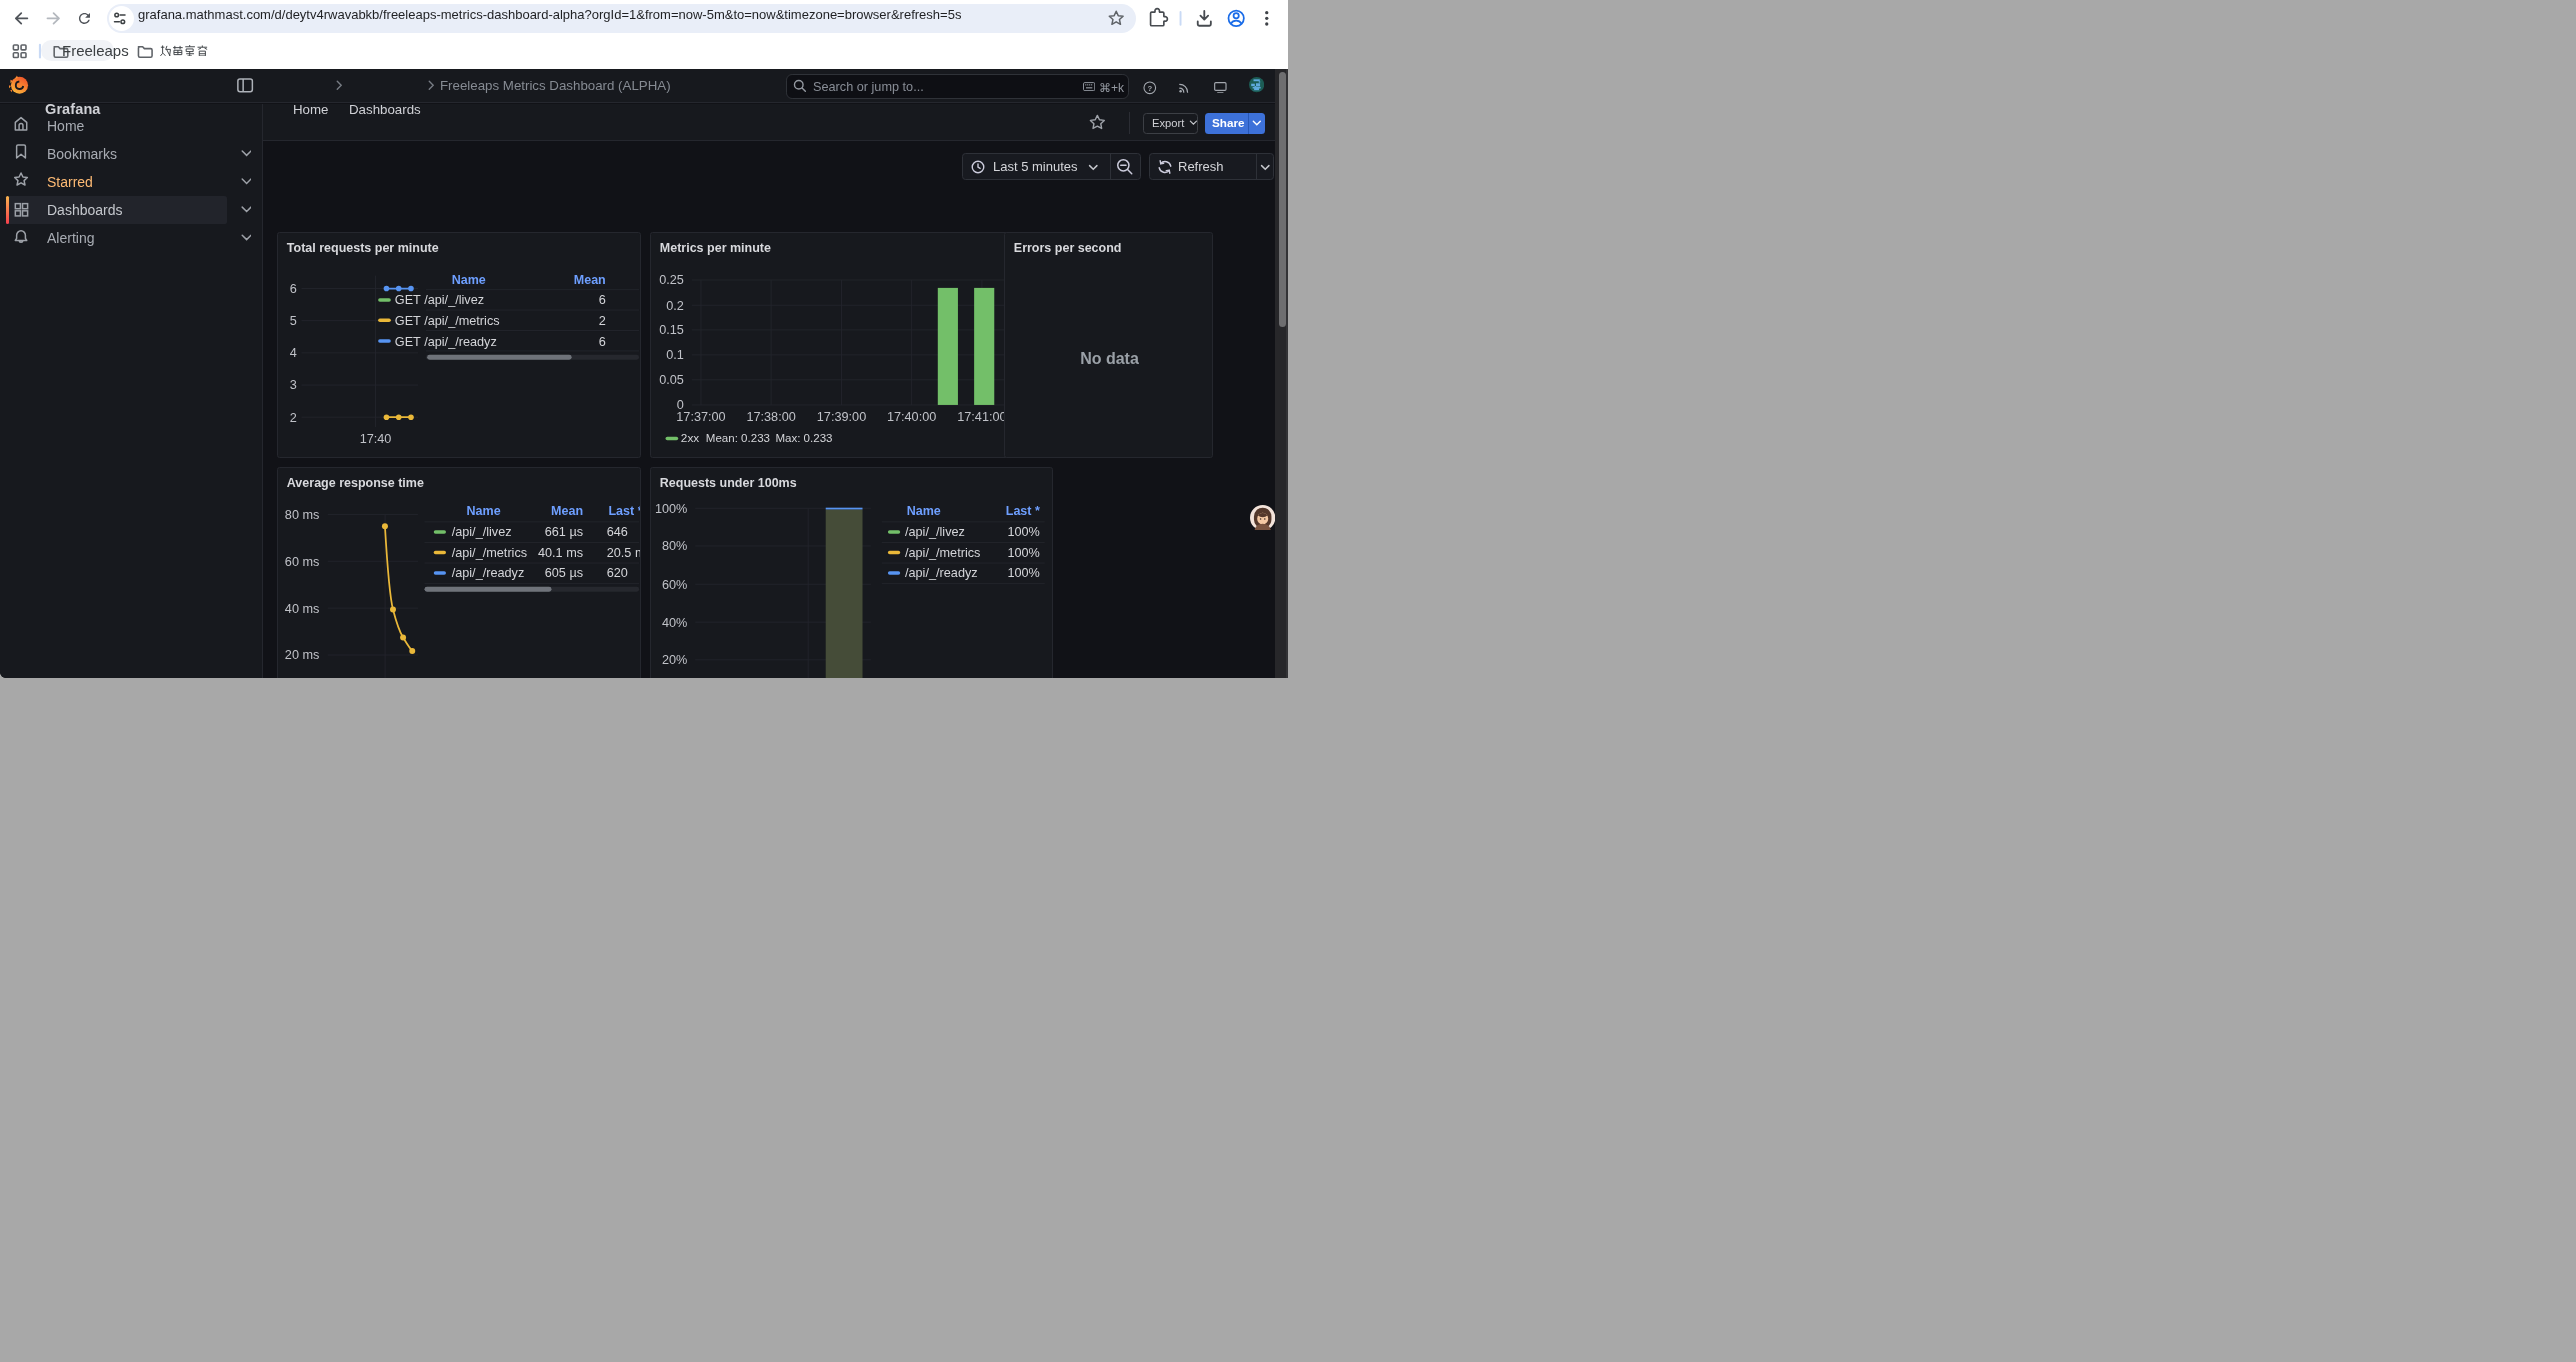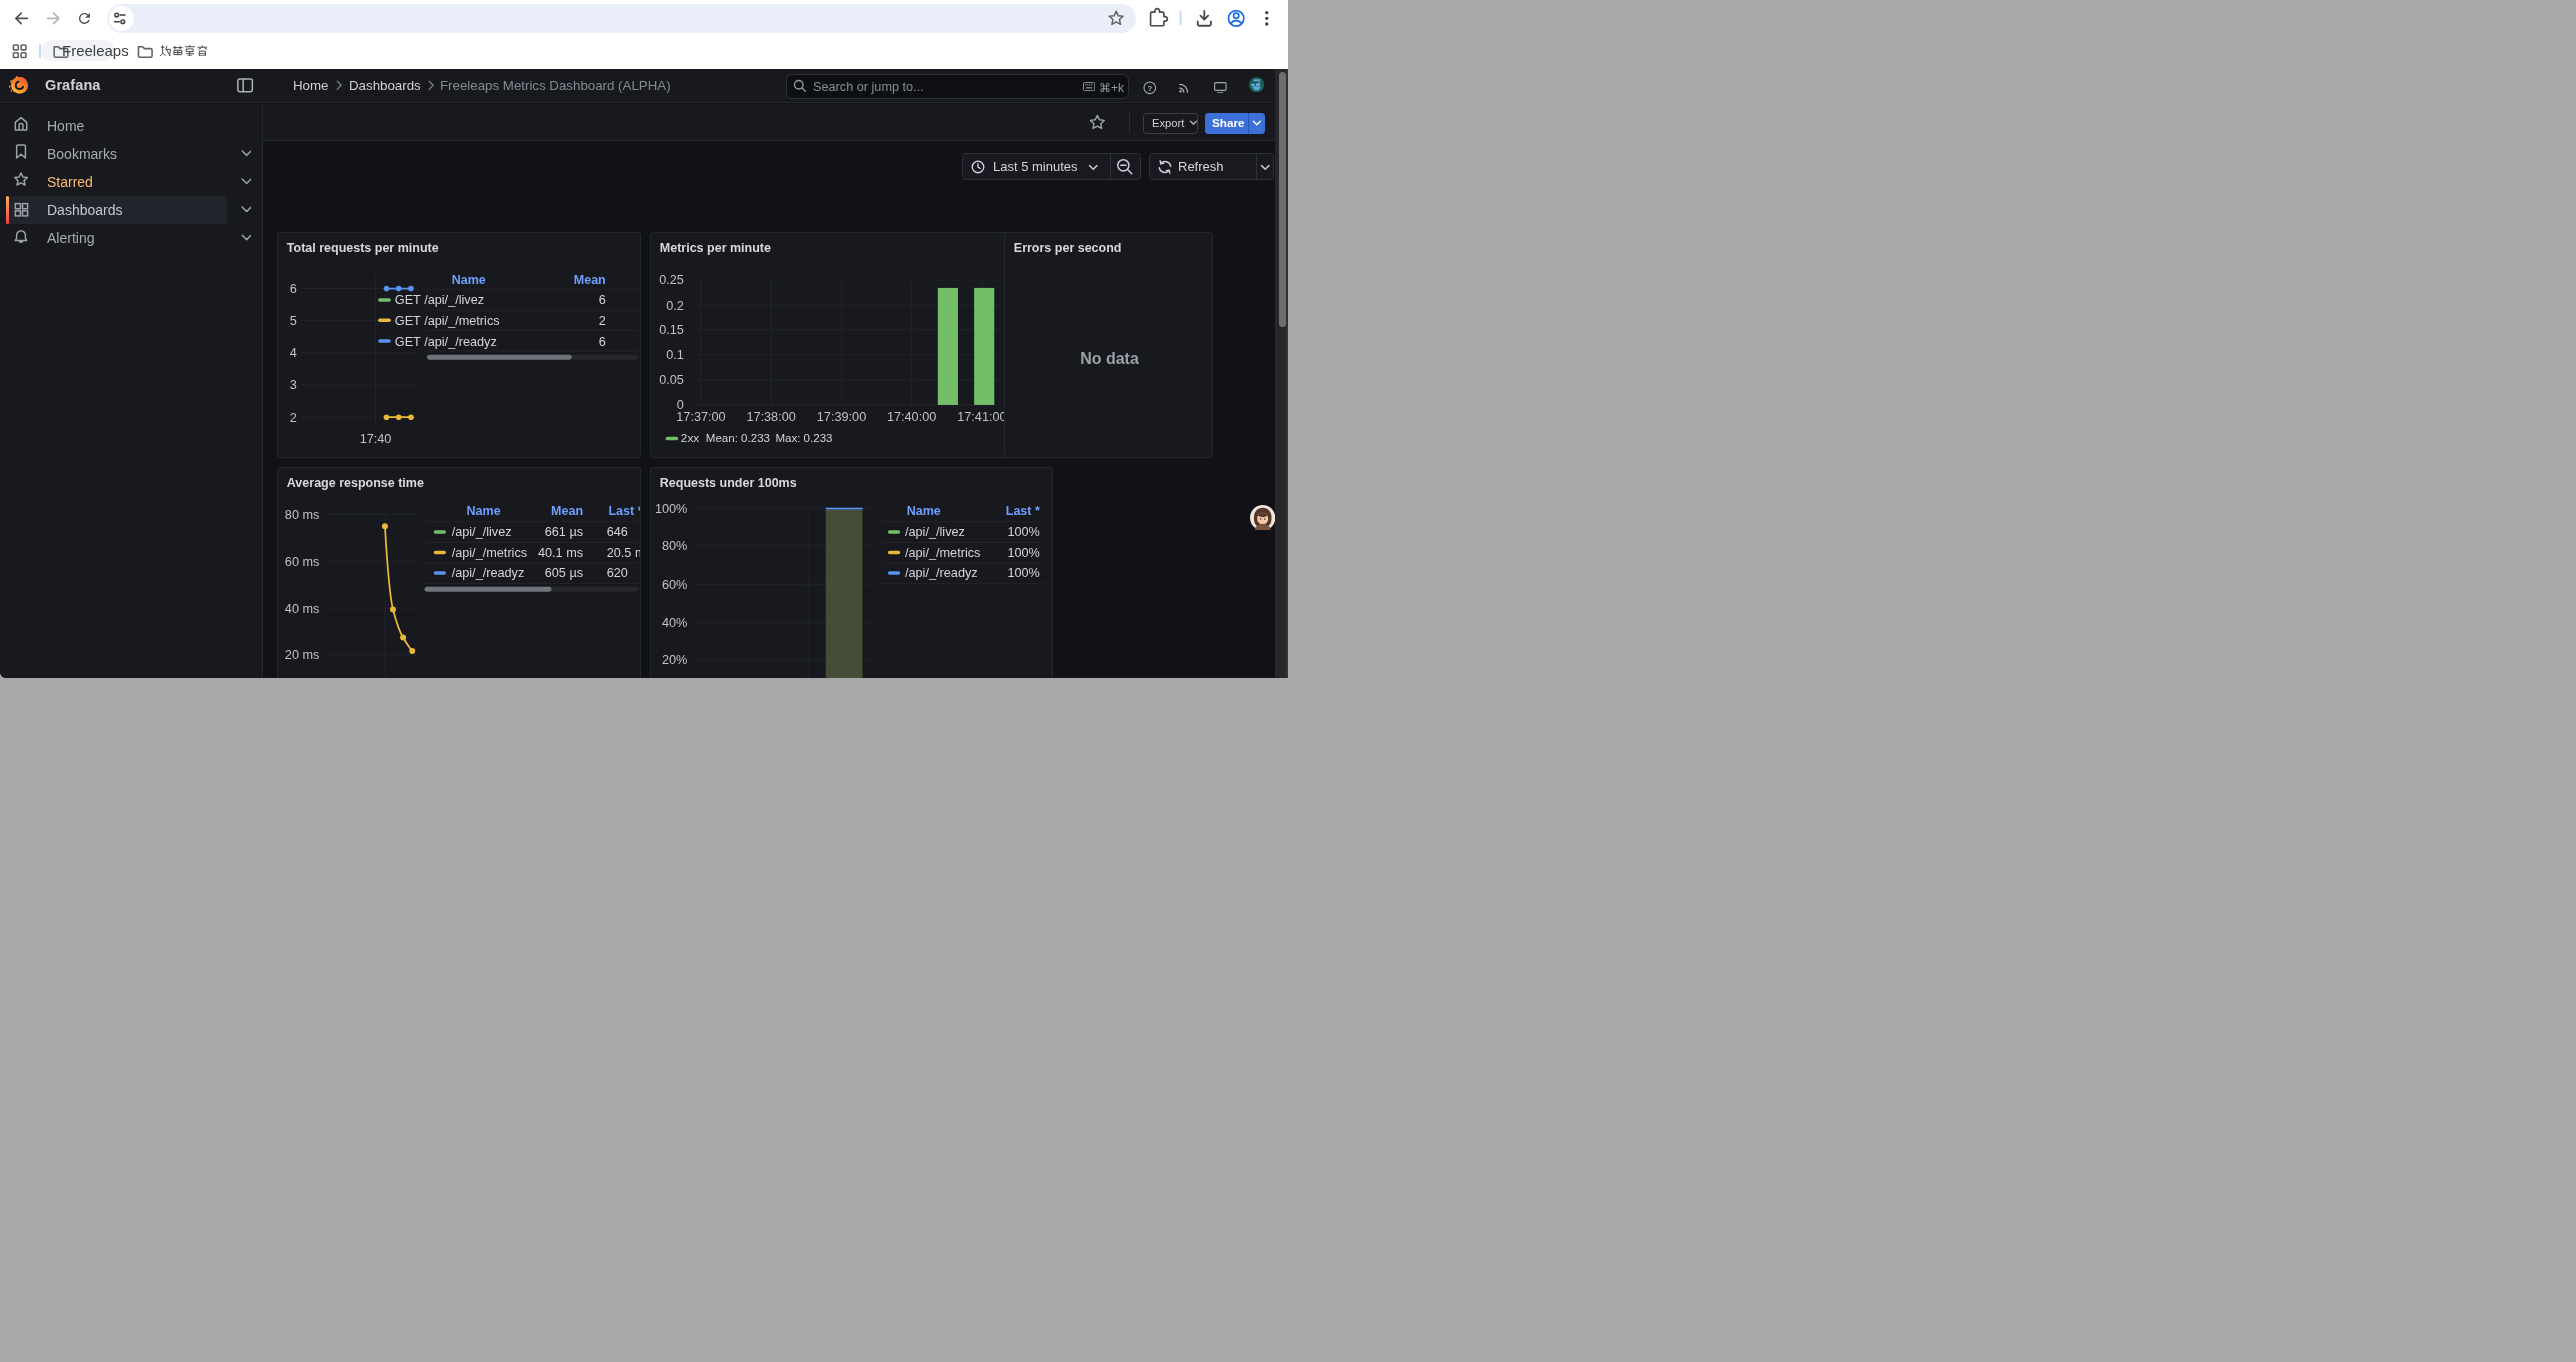--- a/index.html
+++ b/index.html
@@ -13,21 +13,21 @@
   #urltext { position:absolute; left:138px; top:0; height:29px; line-height:30px; font-size:13px; color:#1f2023; white-space:nowrap; }
   
   #gpage { position:absolute; left:0; top:69px; width:1288px; height:609px; background:#111217;
            border-bottom-left-radius:6.1px; border-bottom-right-radius:6.1px; overflow:hidden; }
   #topnav { position:absolute; left:0; top:0; width:1288px; height:34px; background:#17191e; border-bottom:0.9px solid #25272e; }
   #sidebar { position:absolute; left:0; top:35px; width:263px; height:574px; background:#17191e; border-right:0.9px solid #25272e; }
   #toolbar { position:absolute; left:263px; top:35px; width:1012px; height:37px; background:#17191e; border-bottom:0.9px solid #25272e; }
   #canvas { position:absolute; left:263px; top:72px; width:1012px; height:537px; background:#111217; }
   .panel { position:absolute; background:#17191e; border:0.9px solid #25272e; border-radius:2.6px; overflow:hidden;margin-top:36px; }
   .ptitle { position:absolute; font-size:12.5px; font-weight:700; color:#d8d9dd; white-space:nowrap; }
-  .navtext { color:#d0d1d6; font-size:13.3px; }
+  .navtext { color:#d0d1d6; font-size:13.3px;margin-top:24px; }
   svg text { font-family:"Liberation Sans", sans-serif; }
   
   #sbtrack { position:absolute; left:1275px; top:69px; width:12.5px; height:609px; background:#27272a; }
   #sbthumb { position:absolute; left:1279px; top:72px; width:6.8px; height:255px; background:#6e6e70; border-radius:3.5px; }
   #sbedge { position:absolute; left:1286px; top:69px; width:2px; height:609px; background:#333336; }
 </style>
 </head>
 <body>
 <div id="chrome">
 
@@ -80,20 +80,21 @@
         <circle cx="6.5" cy="5.7" r="2.1"></circle>
           <line x1="10.4" y1="5.7" x2="16" y2="5.7"></line>
         <circle cx="13.5" cy="13.4" r="2.1"></circle>
           <line x1="4" y1="13.4" x2="9.6" y2="13.4"></line>
       </g>
     </svg>
   </div>
   <svg class="abs" style="left:1107px;top:8.8px" width="18.4" height="18.4" viewBox="0 0 21 21" fill="none">
     <path d="M10.5 2.5 l2.3 5.1 5.6 .6 -4.2 3.8 1.2 5.5 -4.9 -2.8 -4.9 2.8 1.2 -5.5 -4.2 -3.8 5.6 -.6 z" stroke="#5f6368" stroke-width="1.7" stroke-linejoin="round"></path>
   </svg>
+  <div id="urltext">grafana.mathmast.com/d/deytv4rwavabkb/freeleaps-metrics-dashboard-alpha?orgId=1&amp;from=now-5m&amp;to=now&amp;timezone=browser&amp;refresh=5s</div>
   <div class="abs" style="left:41px;top:40px;width:73px;height:21px;background:#f1f3f7;border-radius:10.5px"></div>
   <svg class="abs" style="left:0;top:0" width="228" height="69" viewBox="0 0 260 79" fill="none">
     <g stroke="#5f6368" stroke-width="1.8" stroke-linejoin="round">
       <path d="M61.5 53.5 h4.8 l2 2.2 h7.2 a1.6 1.6 0 0 1 1.6 1.6 v6.6 a1.6 1.6 0 0 1 -1.6 1.6 h-12.4 a1.6 1.6 0 0 1 -1.6 -1.6 v-8.8 a1.6 1.6 0 0 1 1.6 -1.6 z"></path>
       <path d="M158 53.5 h4.8 l2 2.2 h7.2 a1.6 1.6 0 0 1 1.6 1.6 v6.6 a1.6 1.6 0 0 1 -1.6 1.6 h-12.4 a1.6 1.6 0 0 1 -1.6 -1.6 v-8.8 a1.6 1.6 0 0 1 1.6 -1.6 z"></path>
     </g>
   </svg>
   <div class="abs" style="left:62px;top:45px;font-size:15px;color:#3c4043;line-height:12.3px">Freeleaps</div>
   <svg class="abs" style="left:160px;top:45px" width="48" height="11.4" viewBox="0 0 55 13" fill="none" stroke="#3c4043" stroke-width="1.1">
     <path d="M1 2.5 h4 M3 0.5 v9 l-2.5 3 M3.5 9.5 l3 3 M8 1 l-1.5 4 h5.5 l-1 7.5 M7.5 5 l4 7.5"></path>

